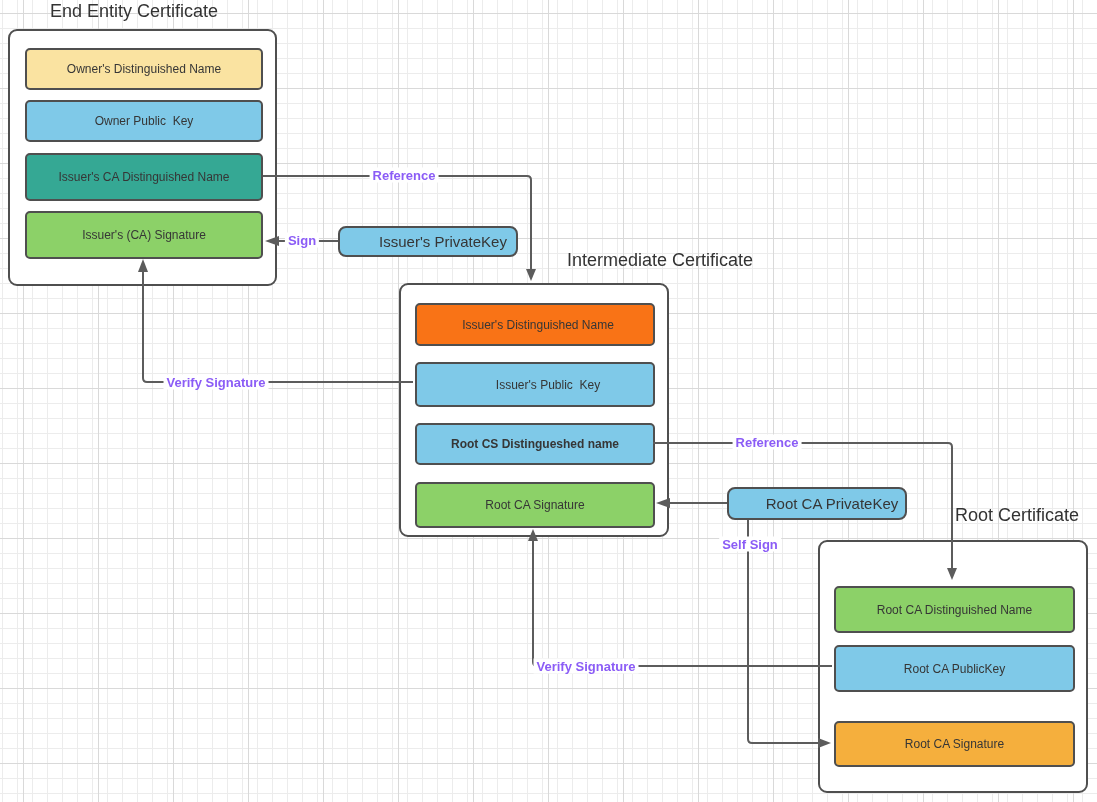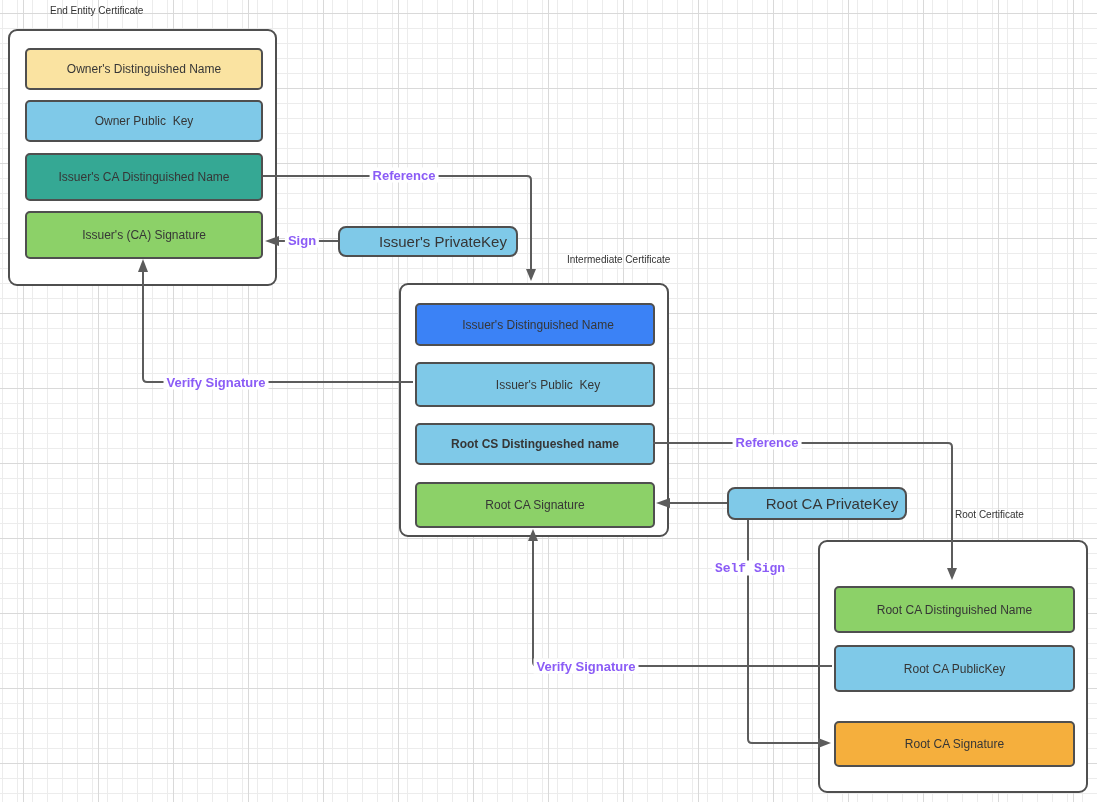--- a/index.html
+++ b/index.html
@@ -17,21 +17,21 @@
     background-size:75px 75px, 75px 75px, 15px 15px, 15px 15px;
     background-position:23px 13px, 23px 13px, 2px 13px, 2px 13px;
   }
 
   .container-box {
     position:absolute; background:#ffffff;
     border:2px solid #4f4f4f; border-radius:9px;
   }
 
   .cert-title {
-    position:absolute; font-size:10px; color:#333333;
+    position:absolute; font-size:18px; color:#333333;
     white-space:nowrap; line-height:18px;
   }
 
   .field {
     position:absolute; border:2px solid #4f4f4f; border-radius:5px;
     display:flex; align-items:center; justify-content:center;
     text-align:center; font-size:12px; color:#363636;
     line-height:18px; padding:2px 18px; white-space:pre-wrap;
   }
 
@@ -71,21 +71,21 @@
       <span>Issuer's CA Distinguished Name</span>
     </div>
     <div class="field" style="left: 15px; top: 180px; width: 238px; height: 48px; background-color: rgb(140, 209, 104);">
       <span>Issuer's (CA) Signature</span>
     </div>
   </div>
 
   <div class="cert-title" style="left:567px; top:251px;">Intermediate Certificate</div>
 
   <div class="container-box" style="left:399px; top:283px; width:270px; height:254px;">
-    <div class="field" style="left: 14px; top: 18px; width: 240px; height: 43px; background-color: #3b82f6; padding-left: 24px;">
+    <div class="field" style="left: 14px; top: 18px; width: 240px; height: 43px; background-color: #f97316; padding-left: 24px;">
       <span>Issuer's Distinguished Name</span>
     </div>
     <div class="field" style="left: 14px; top: 77px; width: 240px; height: 45px; background-color: rgb(127, 201, 232); padding-left: 44px;">
       <span>Issuer's Public  Key</span>
     </div>
     <div class="field" style="left: 14px; top: 138px; width: 240px; height: 42px; background-color: rgb(127, 201, 232); font-weight: bold;">
       <span>Root CS Distingueshed name</span>
     </div>
     <div class="field" style="left: 14px; top: 197px; width: 240px; height: 46px; background-color: rgb(140, 209, 104);">
       <span>Root CA Signature</span>
@@ -139,16 +139,16 @@
       <polygon points="656,503 670,498 670,508"></polygon>
       <polygon points="831,743 818,738 818,748"></polygon>
       <polygon points="533,529 528,541 538,541"></polygon>
     </g>
   </svg>
 
   <div class="arrow-label" style="left:302px; top:240px;">Sign</div>
   <div class="arrow-label" style="left:404px; top:175px;">Reference</div>
   <div class="arrow-label" style="left:216px; top:382px;">Verify Signature</div>
   <div class="arrow-label" style="left:767px; top:442px;">Reference</div>
-  <div class="arrow-label" style="left:750px; top:568px;font-family:Liberation Mono, monospace;">Self Sign</div>
+  <div class="arrow-label" style="left:750px; top:544px;">Self Sign</div>
   <div class="arrow-label" style="left:586px; top:666px;">Verify Signature</div>
 
 </div>
 
 </body></html>

